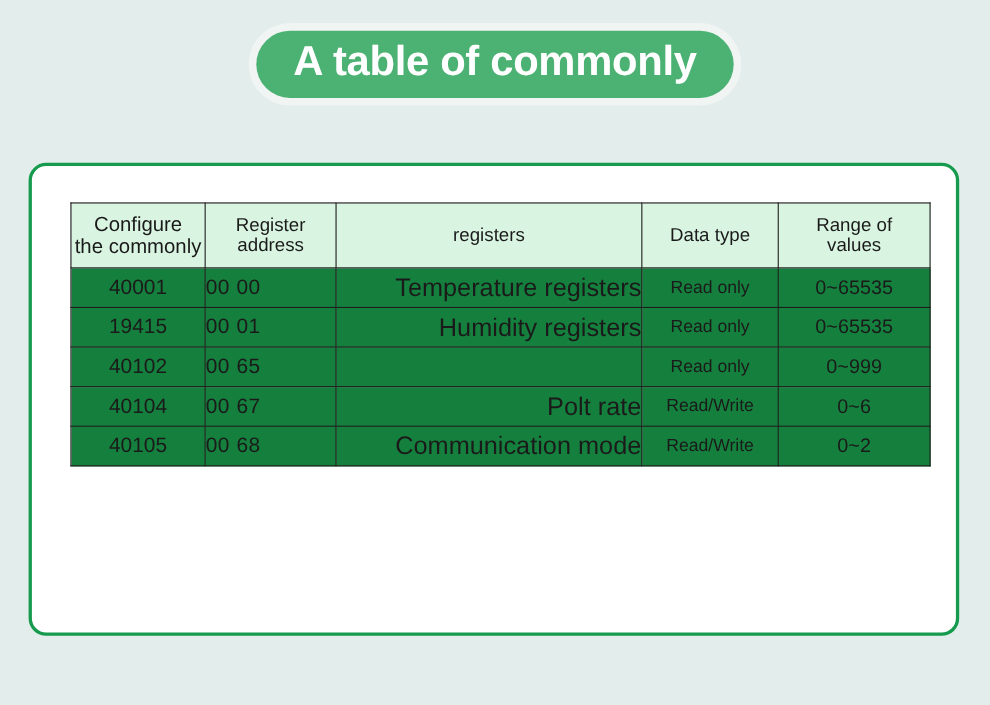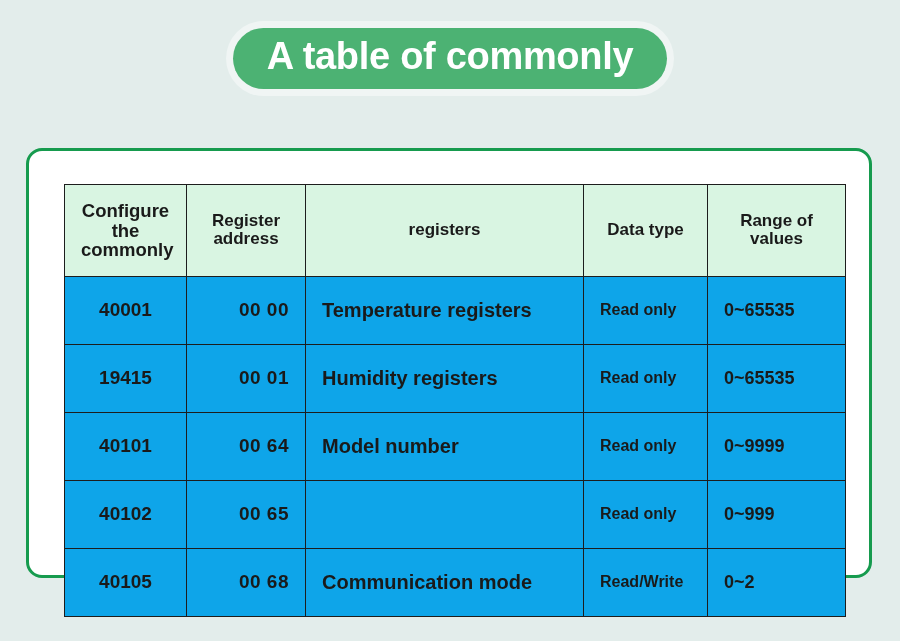--- a/index.html
+++ b/index.html
@@ -68,23 +68,23 @@
   }
   table.addr-table {
     border-collapse: collapse;
     table-layout: fixed;
     width: 781px;
     background: #ededed;
   }
   table.addr-table th,
   table.addr-table td {
     border: 1.5px solid #1d1d1d;
-    padding: 16px;
+    padding: 0;
     color: #1a1a1a;
-    font-weight: bold;
+    font-weight: normal;
   }
 
   
   col.c-cfg  { width: 122px; }
   col.c-reg  { width: 119px; }
   col.c-ill  { width: 278px; }
   col.c-typ  { width: 124px; }
   col.c-rng  { width: 138px; }
 
   thead th {
@@ -93,30 +93,30 @@
     font-size: 17px;
     line-height: 1.06;
     text-align: center;
     vertical-align: middle;
   }
   thead th .hl { display: block; }
   thead th.th-cfg { font-size: 18.5px; }
 
   tbody td {
     height: 35px;
-    background: #0ea5e9;
+    background: #15803d;
     font-size: 19px;
     vertical-align: middle;
   }
   td.cell-center { text-align: center; }
   td.cell-left   { text-align: left; padding-left: 12px; }
-  td.cell-type   { text-align: left; font-size: 16px; }
-  td.cell-range  { font-size: 18px; }
-  td.cell-reg    { text-align: right; letter-spacing: 0.5px; }
-  td.cell-ill    { font-size: 20px; }
+  td.cell-type   { text-align: center; font-size: 16px; }
+  td.cell-range  { text-align: center; font-size: 18px; }
+  td.cell-reg    { text-align: left; letter-spacing: 0.5px; }
+  td.cell-ill    { font-size: 23px; text-align: right; }
 </style>
 </head>
 <body>
 
 <div id="page">
 
   <div class="title-wrap">
     <div class="title-pill">
       <span class="title-line">A table of commonly</span>
     </div>
@@ -164,34 +164,34 @@
           <td class="cell-range">0~65535</td>
         </tr>
         <tr>
           <td class="cell-center">19415</td>
           <td class="cell-reg">00  01</td>
           <td class="cell-left cell-ill">Humidity registers</td>
           <td class="cell-type">Read only</td>
           <td class="cell-range">0~65535</td>
         </tr>
         <tr>
-          <td class="cell-center">40101</td>
-          <td class="cell-reg">00  64</td>
-          <td class="cell-left cell-ill">Model number</td>
-          <td class="cell-type">Read only</td>
-          <td class="cell-range">0~9999</td>
-        </tr>
-        <tr>
           <td class="cell-center">40102</td>
           <td class="cell-reg">00  65</td>
           <td class="cell-left cell-ill"></td>
           <td class="cell-type">Read only</td>
           <td class="cell-range">0~999</td>
         </tr>
         <tr>
+          <td class="cell-center">40104</td>
+          <td class="cell-reg">00  67</td>
+          <td class="cell-left cell-ill">Polt rate</td>
+          <td class="cell-type">Read/Write</td>
+          <td class="cell-range">0~6</td>
+        </tr>
+        <tr>
           <td class="cell-center">40105</td>
           <td class="cell-reg">00  68</td>
           <td class="cell-left cell-ill">Communication mode</td>
           <td class="cell-type">Read/Write</td>
           <td class="cell-range">0~2</td>
         </tr>
       </tbody>
     </table>
   </div>
 

